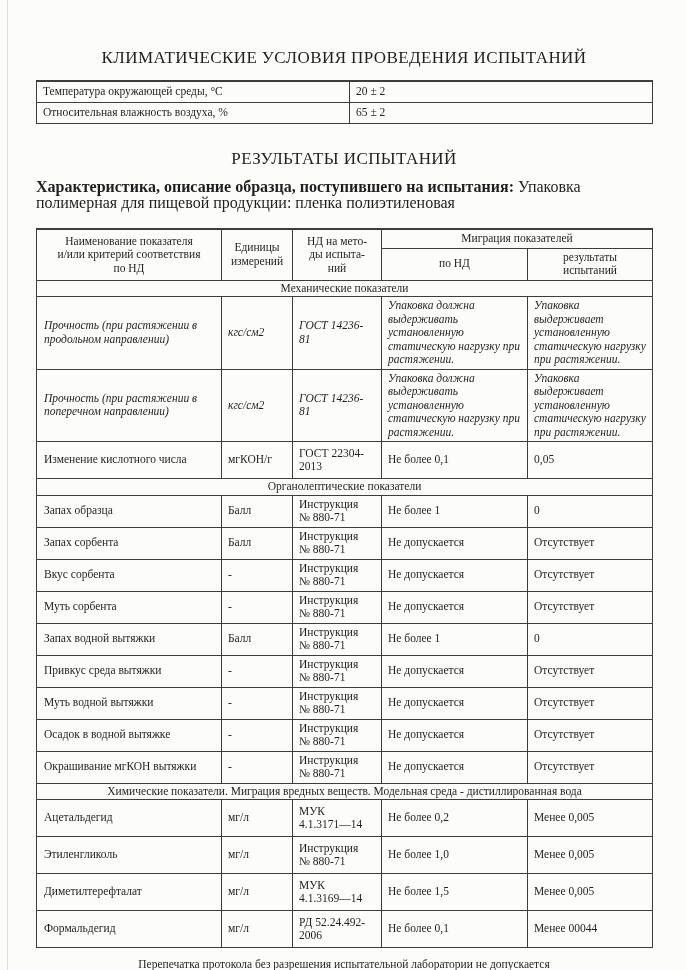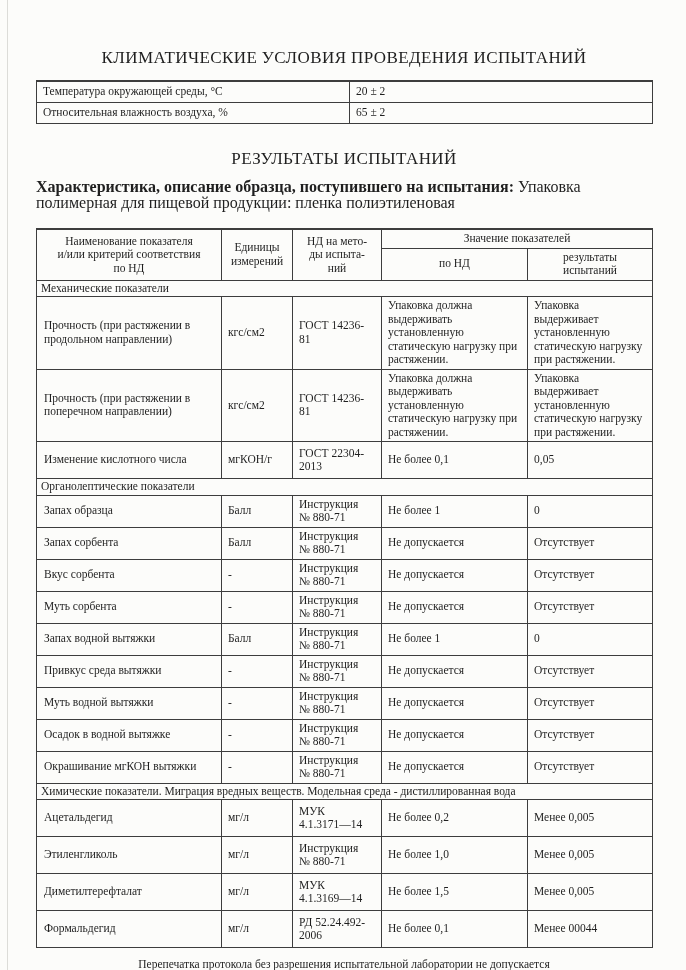--- a/index.html
+++ b/index.html
@@ -37,24 +37,24 @@
   .climatic { margin-top: 14px; }
   .climatic td { height: 16px; }
   .results-title { margin-top: 27px; }
   .sample-par {
     margin: 12px 0 0 0; font-size: 16px; line-height: 16px;
   }
   .sample-par b { font-weight: bold; }
   .results { margin-top: 17px; }
   .results th { font-weight: normal; text-align: center; padding: 2px 3px; }
   .pre { white-space: pre-line; }
-  td.section { height: 12px; padding: 1px 4px; }
+  td.section { text-align: center; height: 12px; padding: 1px 4px; }
   td.c1 { padding-left: 7px; }
   td.c3 { white-space: pre-line; }
-  tr.tall td { height: 52px; }
+  tr.tall td { height: 52px; font-style: italic; }
   tr.mid td  { height: 32px; }
   tr.std td  { height: 26px; }
   .footer-note {
     margin: 0; text-align: center; font-size: 11.5px; line-height: 15.5px;
   }
   .footer-note.first { margin-top: 9px; }
 </style>
 </head>
 <body>
 
@@ -95,21 +95,21 @@
     <thead>
       <tr>
         <th rowspan="2" class="pre">Наименование показателя
 и/или критерий соответствия
 по НД</th>
         <th rowspan="2" class="pre">Единицы
 измерений</th>
         <th rowspan="2" class="pre">НД на мето-
 ды испыта-
 ний</th>
-        <th colspan="2">Значение показателей</th>
+        <th colspan="2">Миграция показателей</th>
       </tr>
       <tr>
         <th class="pre">по НД</th>
         <th class="pre">результаты
 испытаний</th>
       </tr>
     </thead>
     <tbody>
         <tr>
           <td class="section" colspan="5">Механические показатели</td>

